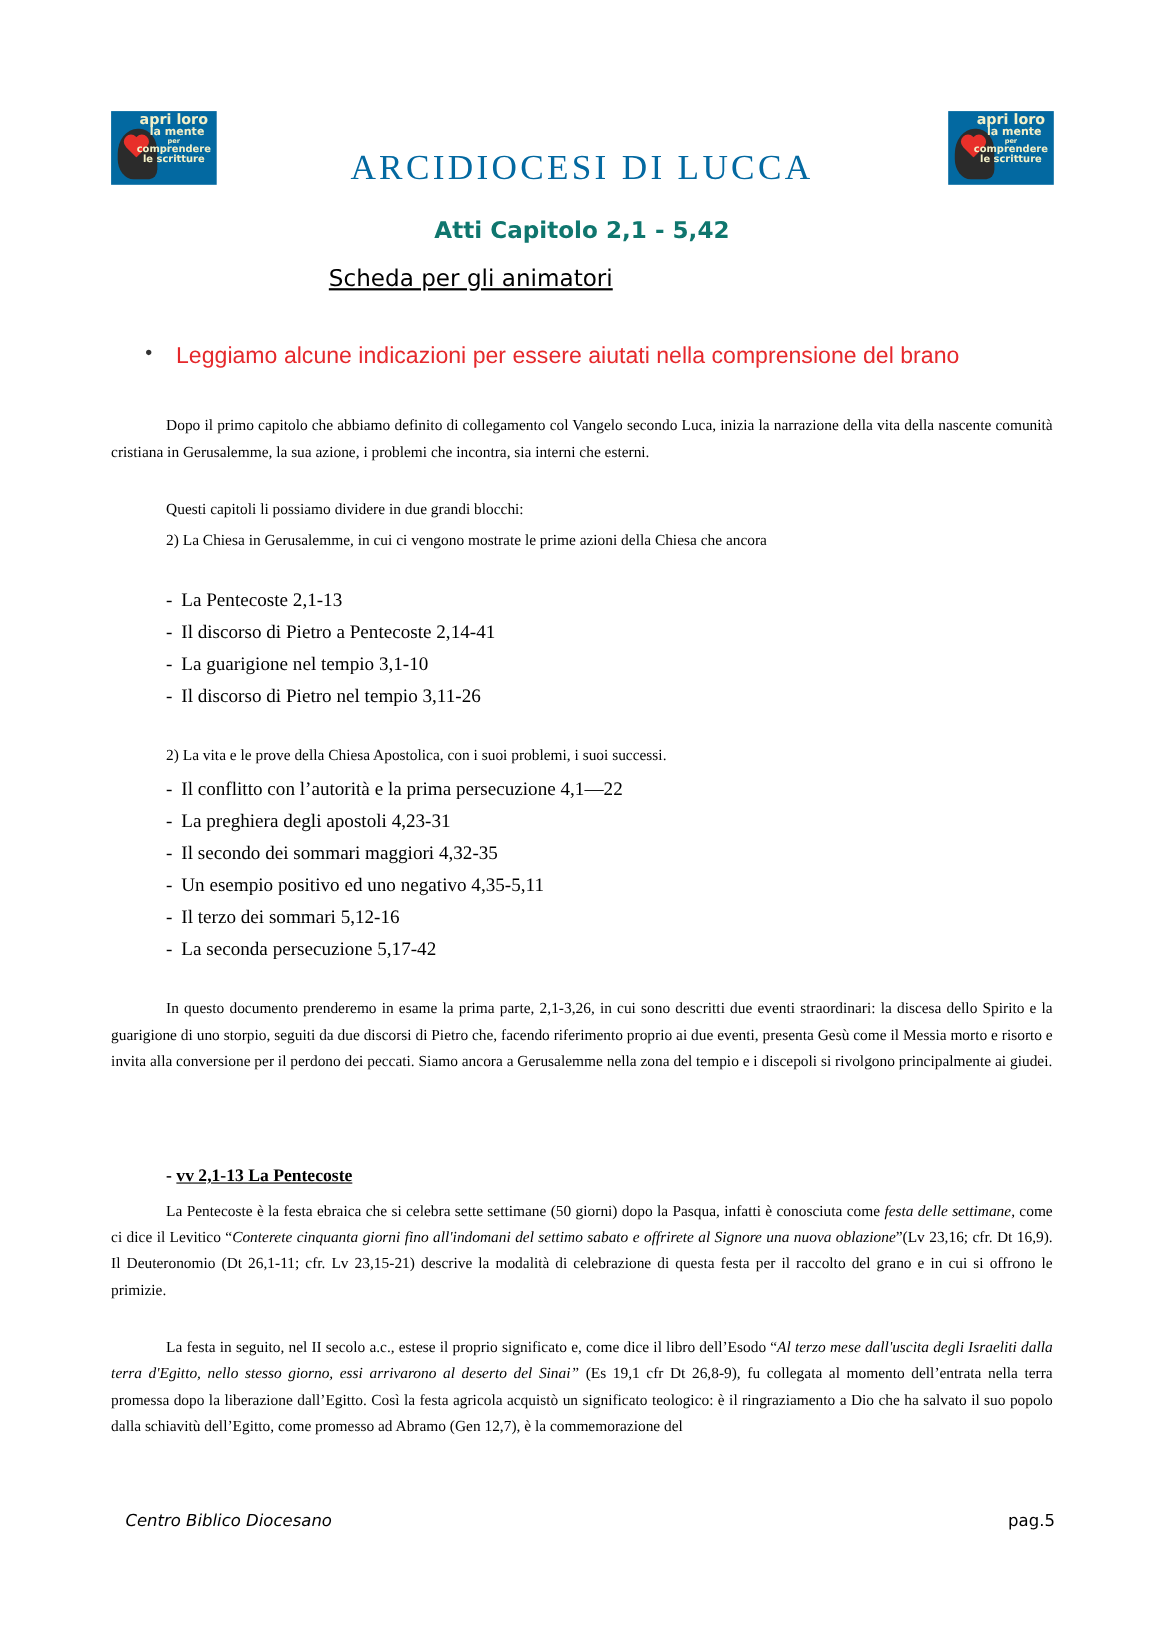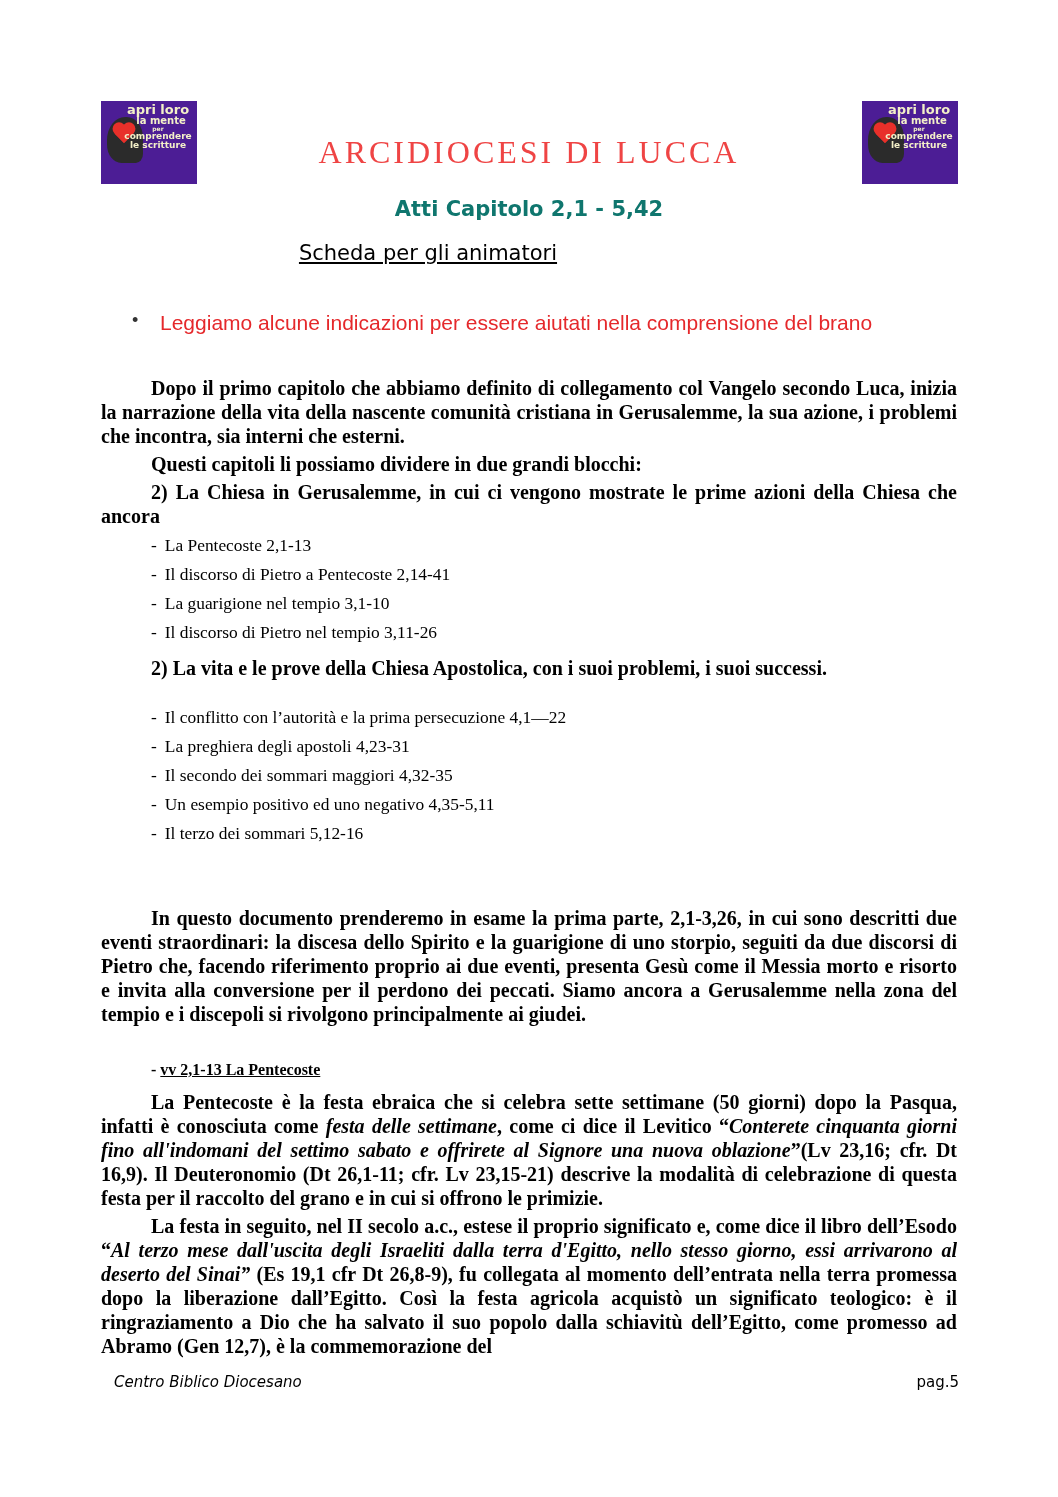--- a/index.html
+++ b/index.html
@@ -12,22 +12,22 @@
       height: 1497px;
       position: relative;
       overflow: hidden;
       color: #000;
       font-family: "Liberation Serif", serif;
     }
     .logo {
       position: absolute;
       top: 101px;
       width: 96px;
-      height: 83px;
-      background: #4c1d95;
+      height: 67px;
+      background: #0369a1;
       overflow: hidden;
     }
     .logo.left { left: 101px; }
     .logo.right { left: 862px; }
     .logo .head {
       position: absolute;
       left: 6px;
       top: 16px;
       width: 36px;
       height: 46px;
@@ -71,21 +71,21 @@
 
     .title {
       position: absolute;
       top: 134px;
       left: 0;
       width: 1058px;
       text-align: center;
       font-family: "Liberation Serif", serif;
       font-size: 32px;
       letter-spacing: 3px;
-      color: #ef4444;
+      color: #0369a1;
     }
     .subtitle {
       position: absolute;
       top: 197px;
       left: 0;
       width: 1058px;
       text-align: center;
       font-family: "DejaVu Sans", sans-serif;
       font-weight: bold;
       font-size: 21px;
@@ -117,24 +117,23 @@
       font-size: 18px;
       width: 28px;
       vertical-align: 4px;
     }
 
     .body-text {
       position: absolute;
       left: 101px;
       width: 856px;
       font-family: "Liberation Serif", serif;
-      font-size: 20px;
+      font-size: 14px;
       line-height: 24px;
       text-align: justify;
-      font-weight: bold;
     }
     .p1 { top: 376px; text-indent: 50px; }
     .p2 { top: 452px; left: 151px; width: 806px; }
     .p3 { top: 480px; text-indent: 50px; }
     .p3 .cont { display: block; text-indent: 0; padding-left: 25px; }
     .list {
       position: absolute;
       left: 151px;
       width: 806px;
       font-family: "Liberation Serif", serif;
@@ -142,21 +141,21 @@
       margin: 0;
       padding: 0;
       list-style: none;
     }
     .list li {
       height: 29px;
       line-height: 24px;
     }
     .list li .dash { margin-right: 8px; }
     .list1 { top: 533px; }
-    .p4 { top: 656px; left: 151px; width: 806px; }
+    .p4 { top: 676px; left: 151px; width: 806px; }
     .list2 { top: 705px; }
 
     .p5 { top: 906px; text-indent: 50px; }
     .section-heading {
       position: absolute;
       top: 1061px;
       left: 151px;
       font-family: "Liberation Serif", serif;
       font-size: 16px;
       font-weight: bold;
@@ -230,20 +229,21 @@
 </ul>
 
 <div class="body-text p4">2)  La vita e le prove della Chiesa Apostolica, con i suoi problemi, i suoi successi.</div>
 
 <ul class="list list2">
   <li><span class="dash">-</span><span>Il conflitto con l’autorità e la prima persecuzione  4,1—22</span></li>
   <li><span class="dash">-</span><span>La preghiera degli apostoli 4,23-31</span></li>
   <li><span class="dash">-</span><span>Il secondo dei sommari maggiori 4,32-35</span></li>
   <li><span class="dash">-</span><span>Un esempio positivo ed uno negativo  4,35-5,11</span></li>
   <li><span class="dash">-</span><span>Il terzo dei sommari 5,12-16</span></li>
+  <li><span class="dash">-</span><span>La seconda persecuzione 5,17-42</span></li>
 </ul>
 
 <div class="body-text p5">In questo documento prenderemo in esame la prima parte, 2,1-3,26, in cui sono descritti due eventi straordinari: la discesa dello Spirito e la guarigione di uno storpio, seguiti da due discorsi di Pietro che, facendo riferimento proprio ai due eventi, presenta Gesù come il Messia morto e risorto e invita alla conversione per il perdono dei peccati. Siamo ancora a Gerusalemme nella zona del tempio e i discepoli si rivolgono principalmente ai giudei.</div>
 
 <div class="section-heading">
   <span>- </span><span class="lbl">vv 2,1-13 La Pentecoste</span>
 </div>
 
 <div class="body-text p6"><span>La Pentecoste è la festa ebraica che si celebra sette settimane (50 giorni) dopo la Pasqua, infatti è conosciuta come </span><i>festa delle settimane</i><span>, come ci dice il Levitico “</span><i>Conterete cinquanta giorni fino all'indomani del settimo sabato e offrirete al Signore una nuova oblazione</i><span>”(Lv 23,16; cfr. Dt 16,9). Il Deuteronomio (Dt 26,1-11; cfr. Lv 23,15-21) descrive la modalità di celebrazione di questa festa per il raccolto del grano e in cui si offrono le primizie.</span></div>
 

